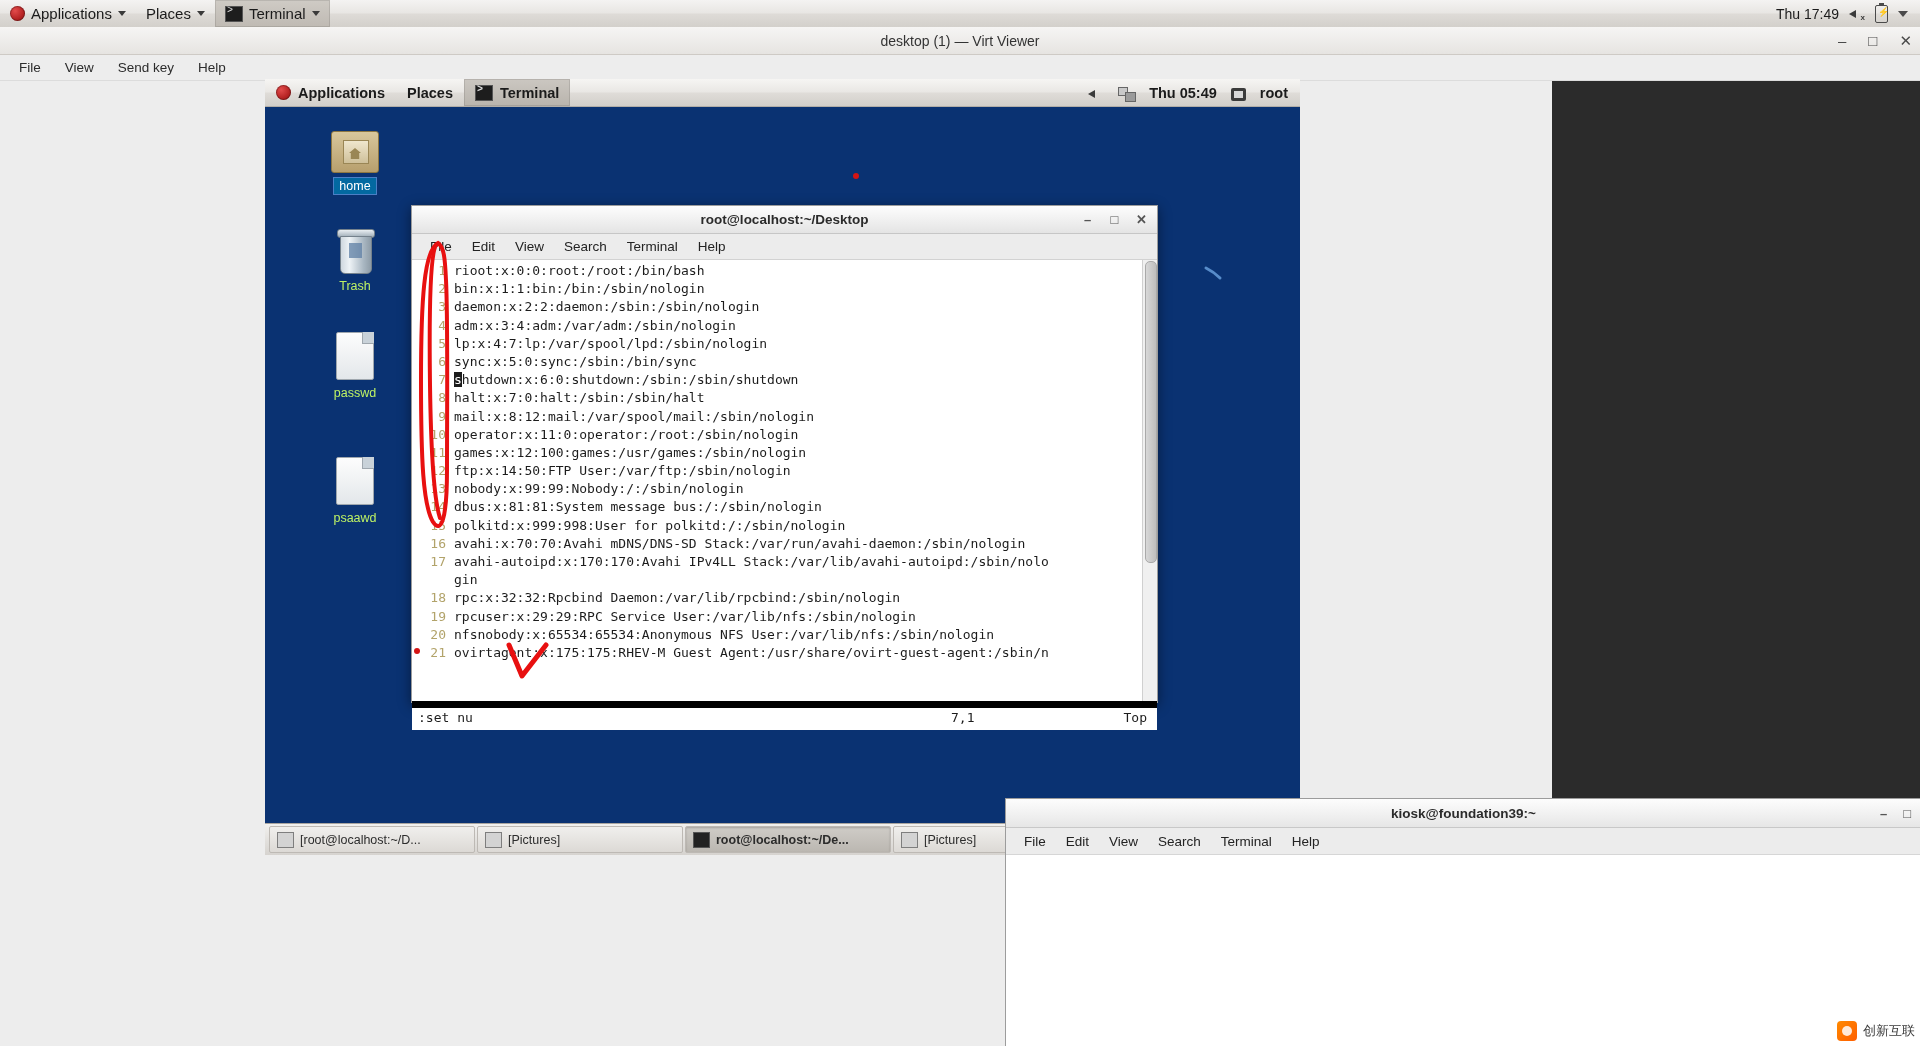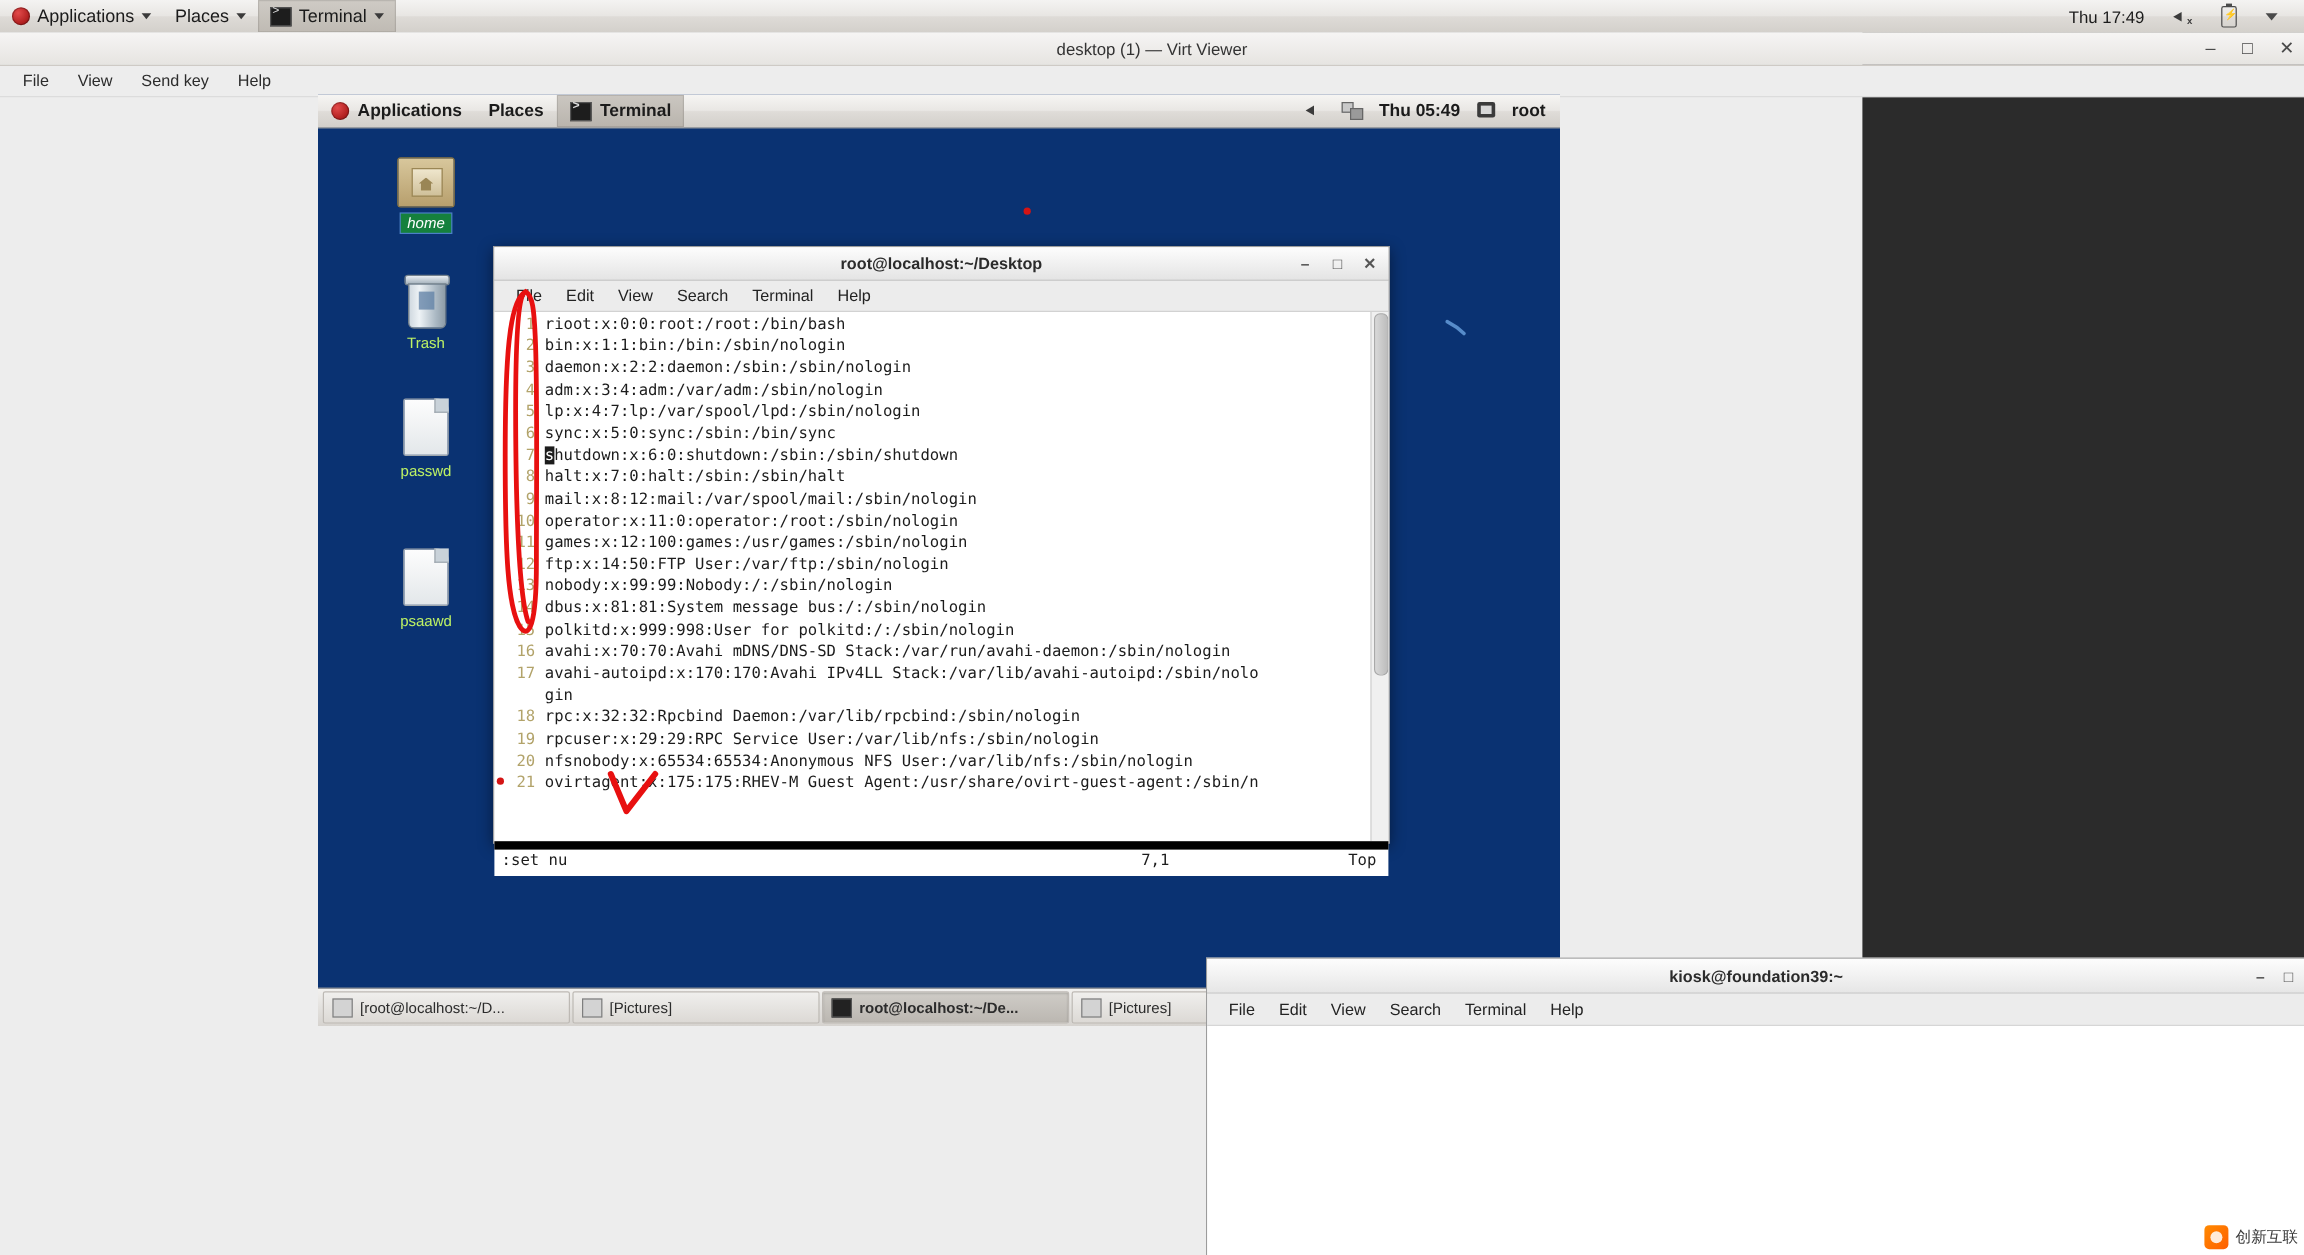--- a/index.html
+++ b/index.html
@@ -36,21 +36,21 @@
     box-shadow:inset 0 0 0 1px rgba(0,0,0,.25);
   }
   .term-ico{
     width:16px;height:14px;background:#1d1d1d;border:1px solid #555;
     position:relative;flex:none;
   }
   .term-ico::before{
     content:">";position:absolute;left:1px;top:-2px;color:#dedede;font-size:10px;
     font-family:"Liberation Mono",monospace;
   }
-  #host-right{margin-left:auto;display:flex;align-items:center;gap:24px;padding-right:22px;font-size:14px;}
+  #host-right{margin-left:auto;display:flex;align-items:center;gap:10px;padding-right:12px;font-size:14px;}
   .spk{width:16px;height:14px;position:relative;}
   .spk .cone{position:absolute;left:0;top:3px;width:0;height:0;border-top:4px solid transparent;border-bottom:4px solid transparent;border-right:7px solid #3b3b3b;}
   .spk .x{position:absolute;right:0;bottom:-1px;font-size:8px;color:#3b3b3b;font-weight:bold;}
   .batt{width:11px;height:16px;border:1.5px solid #4a4a4a;border-radius:2px;position:relative;}
   .batt::before{content:"";position:absolute;left:3px;top:-3px;width:5px;height:2px;background:#4a4a4a;}
   .batt .bolt{position:absolute;left:2px;top:1px;font-size:9px;color:#2a6fb5;line-height:11px;}
   .dncaret{width:0;height:0;border-left:5px solid transparent;border-right:5px solid transparent;border-top:6px solid #4a4a4a;}
 
   
   #vv-window{
@@ -82,36 +82,36 @@
   }
   
   #g-panel{
     position:absolute;left:0;top:0;width:1035px;height:27px;
     background:linear-gradient(to bottom,#f6f5f3 0%,#e9e7e4 48%,#dfdcd8 52%,#d2cfca 100%);
     border-bottom:1px solid #b2aea8;
     display:flex;align-items:center;font-size:14.5px;color:#1b1b1b;
   }
   #g-panel .gitem{display:flex;align-items:center;gap:7px;padding:0 11px;height:27px;font-weight:bold;font-size:14.5px;}
   #g-panel .gitem.active{background:linear-gradient(to bottom,#cbc7c1,#b9b4ad);box-shadow:inset 0 0 0 1px rgba(0,0,0,.10);}
-  #g-right{margin-left:auto;display:flex;align-items:flex-start;gap:14px;padding-right:12px;font-size:14.5px;font-weight:bold;}
+  #g-right{margin-left:auto;display:flex;align-items:flex-end;gap:14px;padding-right:12px;font-size:14.5px;font-weight:bold;}
   .net-ico{width:17px;height:14px;position:relative;}
   .net-ico i{position:absolute;display:block;background:#3d3d3d;}
   .net-ico i:nth-child(1){left:0;top:0;width:8px;height:7px;border:1px solid #666;background:#c9c9c9;}
   .net-ico i:nth-child(2){left:7px;top:5px;width:9px;height:8px;border:1px solid #666;background:#9a9a9a;}
   .user-ico{width:15px;height:13px;background:#3b3b3b;border-radius:2px;position:relative;}
   .user-ico::after{content:"";position:absolute;left:3px;top:3px;width:9px;height:7px;background:#d8d8d8;}
 
   
   .dicon{position:absolute;width:92px;text-align:center;color:#fff;}
   .dicon .glyph{margin:0 auto;}
   .dicon .lbl{
     display:inline-block;margin-top:5px;padding:1px 5px;
     font-size:12.5px;color:#bef264;
   }
-  .dicon .lbl.sel{background:#15803d;box-shadow:0 0 0 1px #4b7fc6;color:#fff;font-style:italic;}
+  .dicon .lbl.sel{background:#0369a1;box-shadow:0 0 0 1px #4b7fc6;color:#fff;}
   .folder{
     width:46px;height:40px;margin-top:2px;border-radius:3px;
     background:linear-gradient(to bottom,#d8c79c,#b79f6d);
     border:1px solid #8d7742;position:relative;
   }
   .folder::before{
     content:"";position:absolute;left:11px;top:8px;width:24px;height:22px;
     background:linear-gradient(to bottom,#efe6cd,#cfc09a);
     border:1px solid #9a8655;
   }

